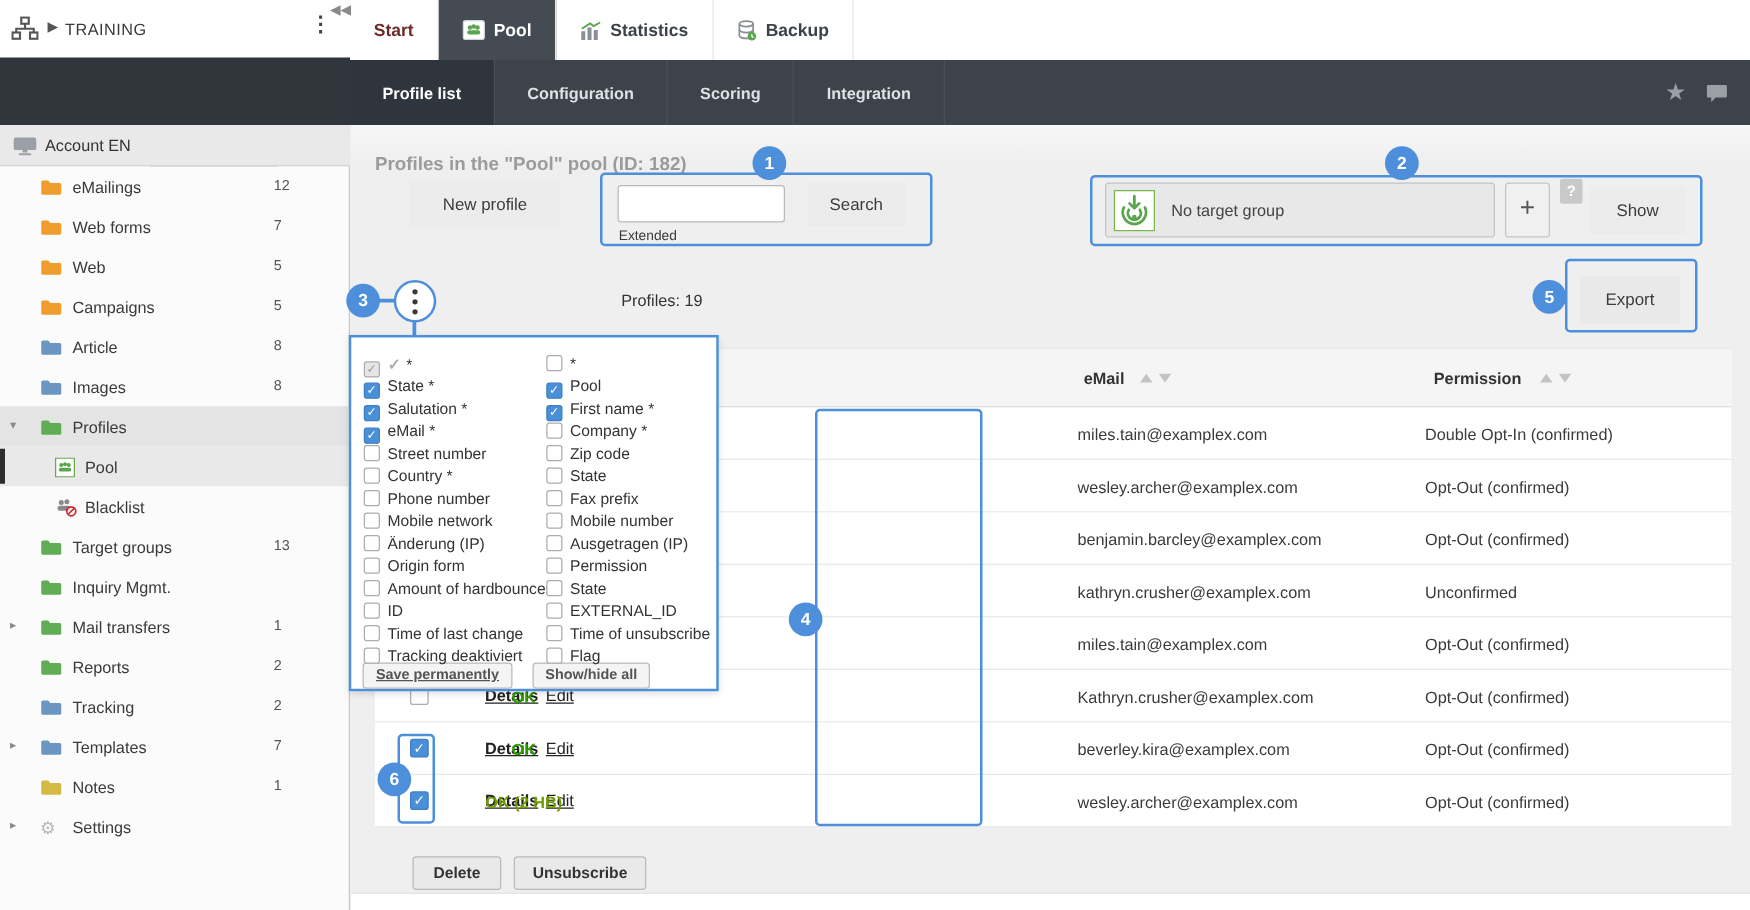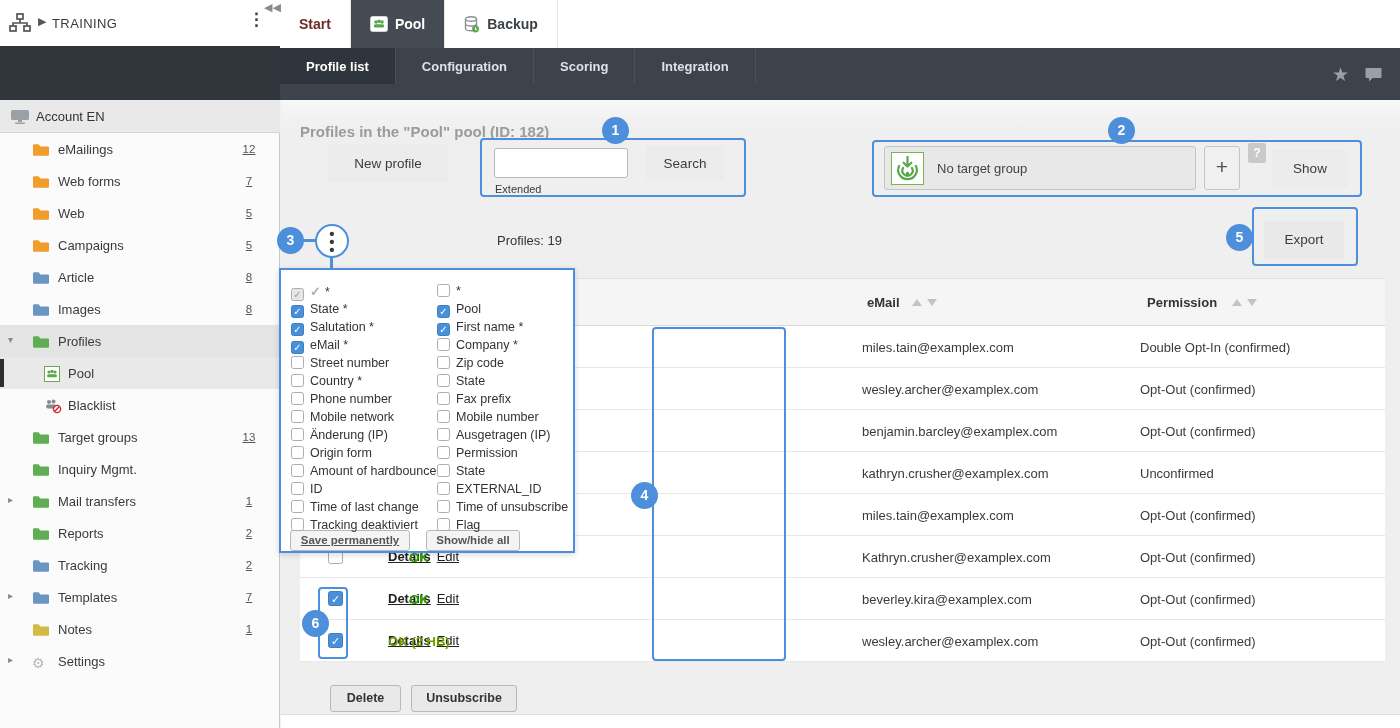--- a/index.html
+++ b/index.html
@@ -31,31 +31,31 @@
   .sb-row { position:absolute; left:0; width:279px; height:32px; cursor:pointer; }
   .sb-row.sel { background:#e4e4e4; }
   .sb-row.sel.sub { background:#e9e9e9; }
   .sb-marker { position:absolute; left:0; top:2px; width:4px; height:28px; background:#2d2d2d; }
   .sb-arrow { position:absolute; left:8px; top:9px; font-size:10px; color:#8a8a8a; }
   .sb-ico { position:absolute; left:32px; top:9px; width:18px; height:16px; }
   .sb-row.sub .sb-ico { left:44px; }
   .sb-gear { font-size:14px; color:#b8b8b8; line-height:14px; }
   .sb-label { position:absolute; left:58px; top:9px; font-size:13px; color:#3a3a3a; }
   .sb-row.sub .sb-label { left:68px; }
-  .sb-count { position:absolute; left:236px; top:10px; width:26px; text-align:center; font-size:11.5px; color:#555;text-decoration:underline; }
+  .sb-count { position:absolute; left:219px; top:10px; width:26px; text-align:left; font-size:11.5px; color:#555; }
 
   
   .topbar { position:absolute; left:280px; top:0; width:1120px; height:48px; background:#fff; }
   .topnav { display:flex; height:48px; }
   .tab { display:flex; align-items:center; gap:7px; padding:0 19px; height:48px; border-right:1px solid #e6e6e6; font-size:14px; font-weight:bold; color:#3c4247; cursor:pointer; }
   .tab.start { color:#6e2a25; }
   .tab.active { background:#454b52; color:#fff; }
   .subnav { position:absolute; left:280px; top:48px; width:1120px; height:52px; background:#3d434b; }
   .subnav-items { display:flex; height:52px; }
-  .sn-item { display:flex; align-items:center; padding:0 26px; height:36px; font-size:13px; font-weight:bold; color:#dfe2e5; border-right:1px solid #4a5058; cursor:pointer; }
+  .sn-item { display:flex; align-items:center; padding:0 26px; height:52px; font-size:13px; font-weight:bold; color:#dfe2e5; border-right:1px solid #4a5058; cursor:pointer; }
   .sn-item.active { background:#2f353c; color:#fff; }
   .sn-right { position:absolute; right:18px; top:0; height:52px; display:flex; align-items:center; gap:16px; }
   .sn-star { color:#9aa0a7; font-size:19px; cursor:pointer; }
 
   
   .content { position:absolute; left:281px; top:100px; width:1119px; height:614px; background:linear-gradient(#f7f7f7, #efefef 30px); }
   .bottom-strip { position:absolute; left:281px; top:714px; width:1119px; height:14px; background:#fff; border-top:1px solid #d9e0e5; }
 
   .page-title { position:absolute; left:300px; top:123px; font-size:15px; font-weight:bold; color:#9b9b9b; }
   .btn { background:#ececec; color:#3c3c3c; font-size:13.5px; text-align:center; cursor:pointer; font-family:"Liberation Sans",sans-serif; }
@@ -336,20 +336,31 @@
         <svg width="18" height="16" viewBox="0 0 18 16">
             <rect x="0.5" y="0.5" width="17" height="15" rx="2" fill="#fff" stroke="#cfd4d8"></rect>
             <g fill="#5aa64c">
               <circle cx="6" cy="6" r="1.8"></circle>
               <circle cx="9" cy="5.2" r="1.8"></circle>
               <circle cx="12" cy="6" r="1.8"></circle>
               <rect x="3.8" y="8.2" width="10.4" height="3.4" rx="1.7"></rect>
             </g>
           </svg>
         <span>Pool</span>
+      </div>
+      <div class="tab">
+        <svg width="17" height="15" viewBox="0 0 17 15">
+            <g fill="#8a9095">
+              <rect x="1" y="8" width="3.2" height="7"></rect>
+              <rect x="6" y="5" width="3.2" height="10"></rect>
+              <rect x="11" y="7" width="3.2" height="8"></rect>
+            </g>
+            <path d="M1.5,6 L8,1.8 L11,3.8 L16,1" stroke="#5aa64c" stroke-width="1.6" fill="none"></path>
+          </svg>
+        <span>Statistics</span>
       </div>
       <div class="tab">
         <svg width="16" height="17" viewBox="0 0 16 17">
             <g fill="none" stroke="#8a9095" stroke-width="1.4">
               <ellipse cx="7" cy="3" rx="5.5" ry="2.2"></ellipse>
               <path d="M1.5,3 v9.5 a5.5,2.2 0 0 0 11,0 v-9.5"></path>
               <path d="M1.5,7.8 a5.5,2.2 0 0 0 11,0"></path>
             </g>
             <circle cx="11.5" cy="13" r="3.4" fill="#5aa64c"></circle>
             <path d="M11.5,11.3 v1.8 l1.3,0.9" stroke="#fff" stroke-width="1.1" fill="none"></path>

